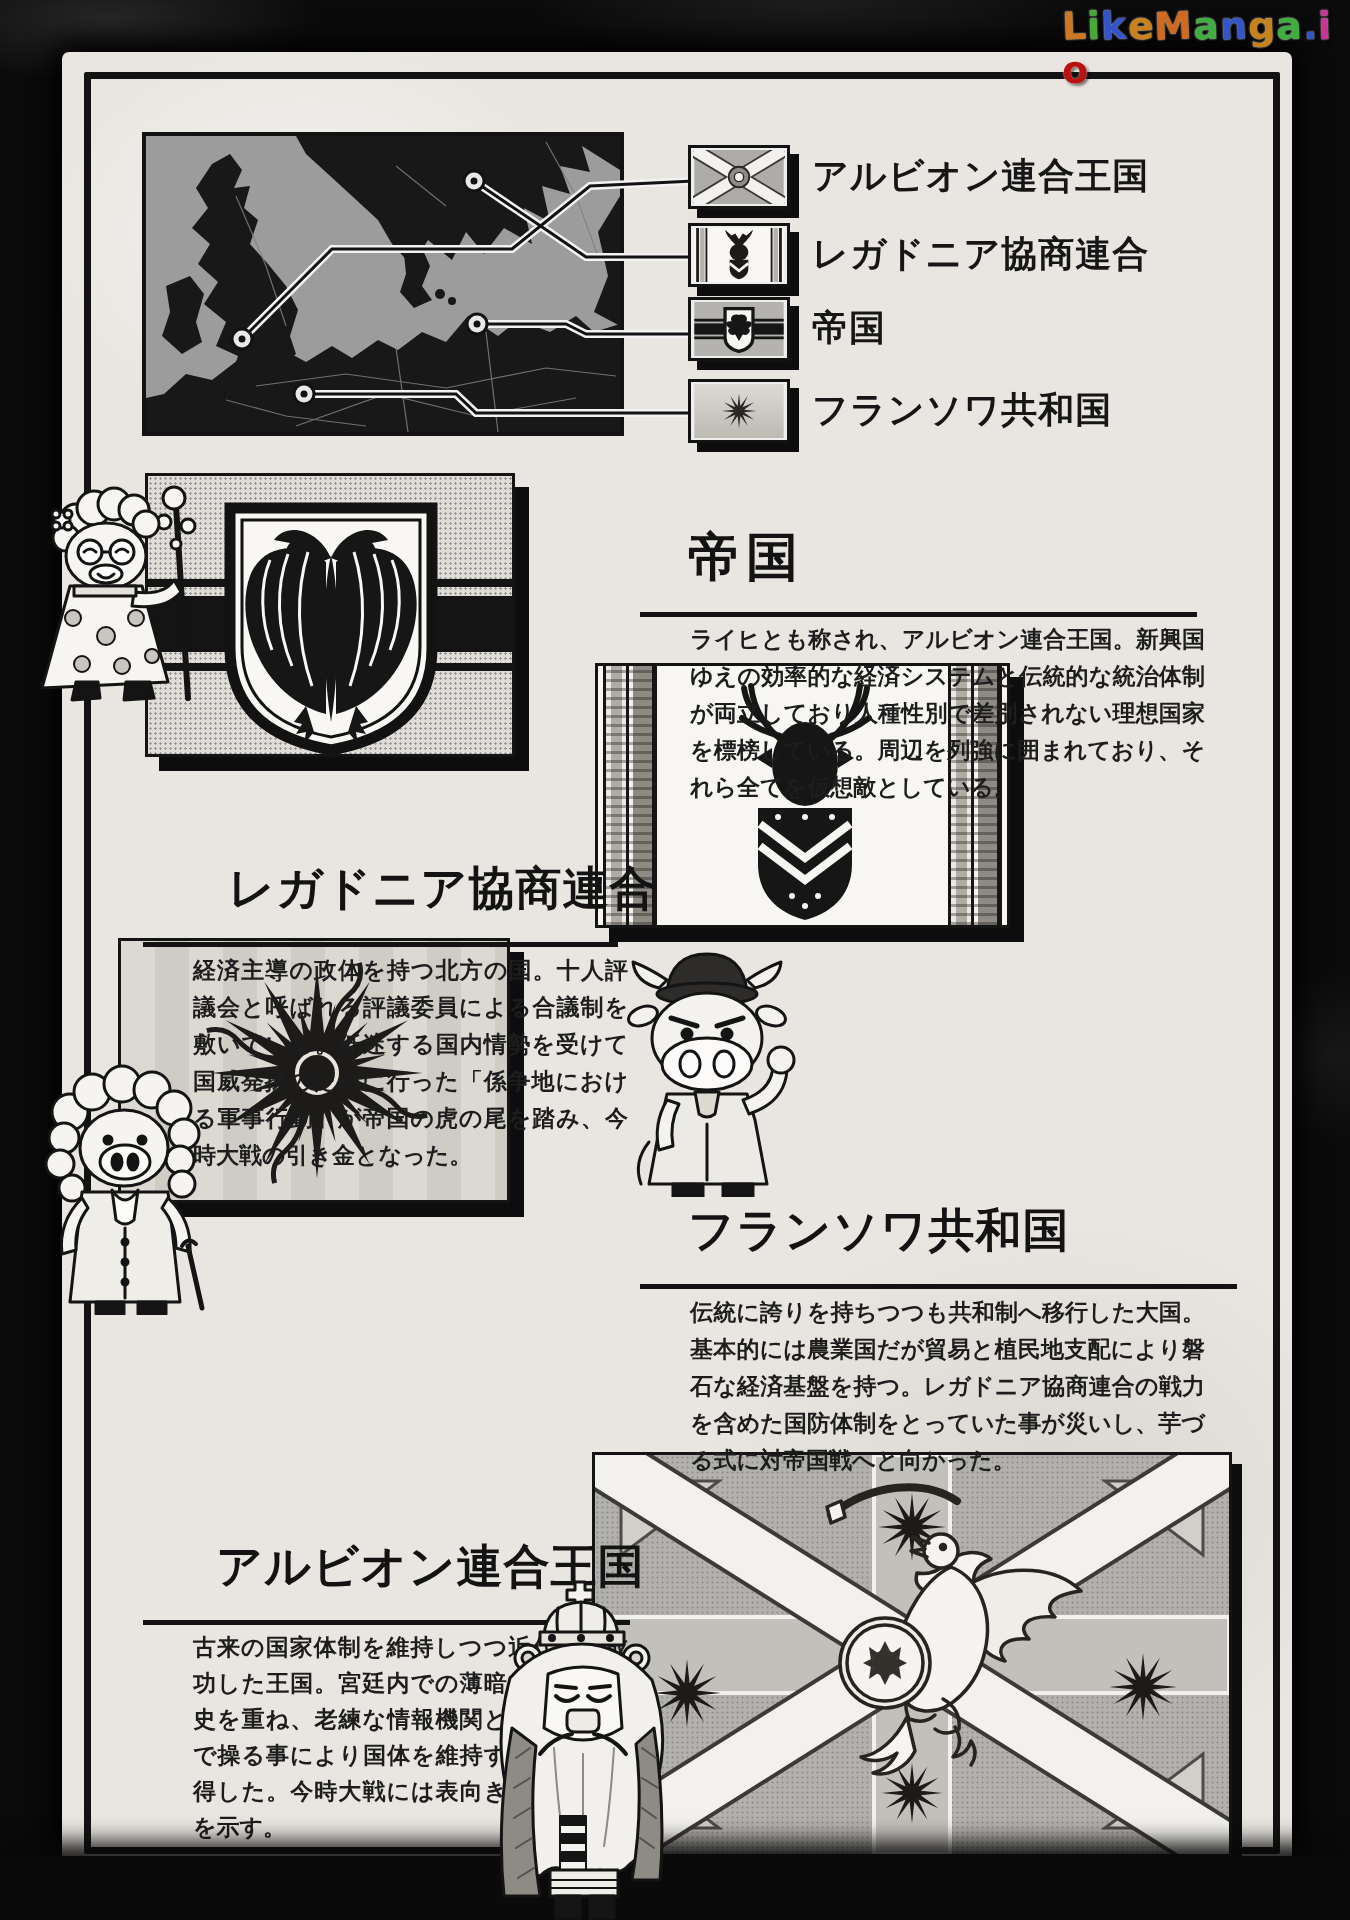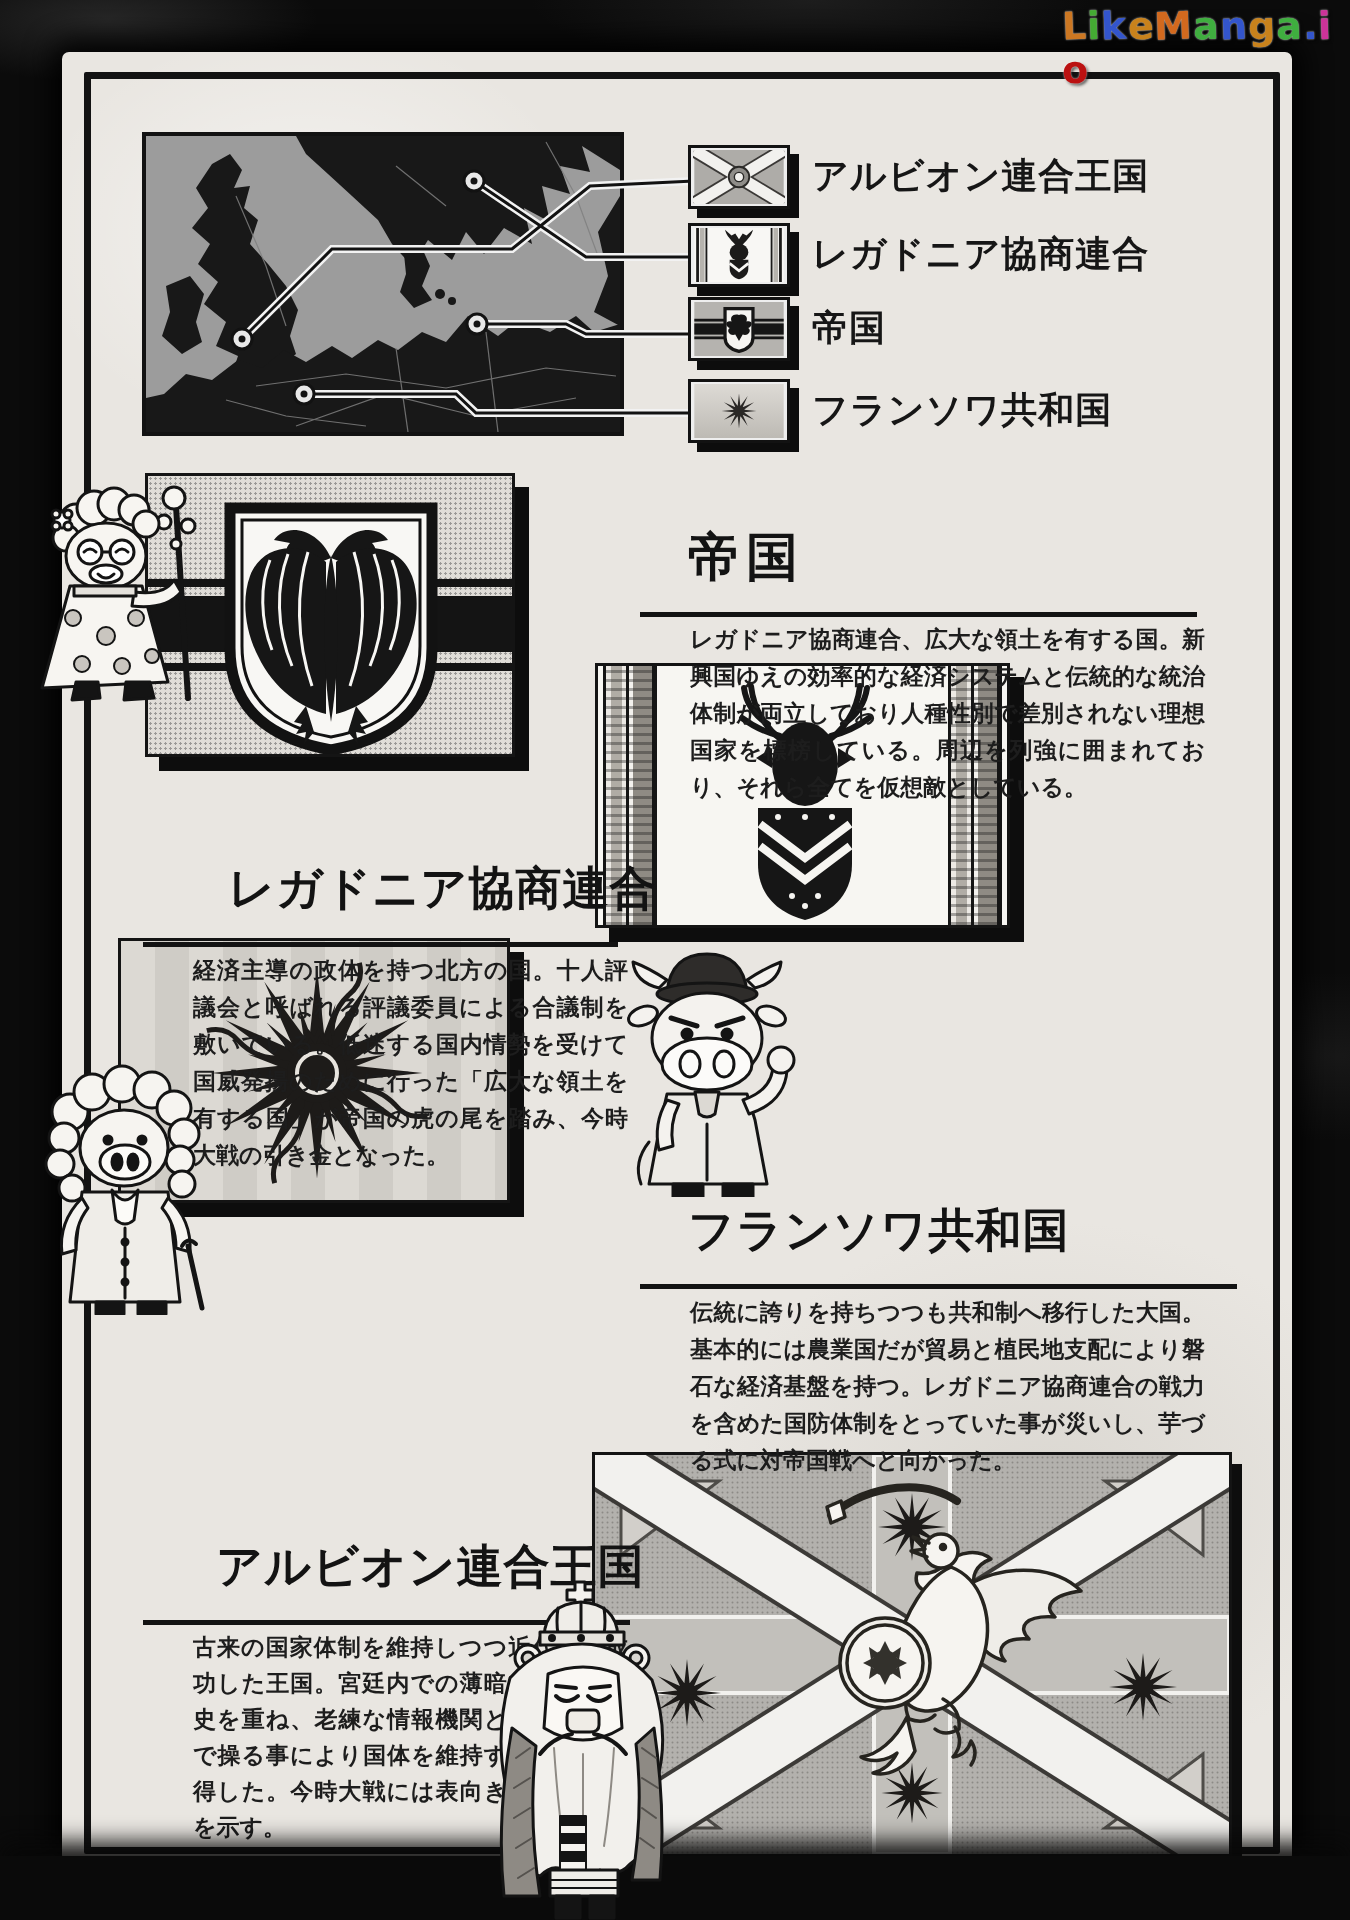--- a/index.html
+++ b/index.html
@@ -282,25 +282,25 @@
       </g>
       <path d="M56,118 h62 v10 h-62 Z" fill="#e4e1db"></path>
       <path d="M58,214 l22,0 2,16 -28,2 Z" fill="#141414"></path>
       <path d="M108,214 l24,0 4,16 -30,2 Z" fill="#141414"></path>
     </g>
   </svg>
 </div>
 
 <div class="abs section-title" style="left:688px;top:532px;font-size:52px;letter-spacing:6px;">帝国</div>
 <div class="abs rule" style="left:640px;top:612px;width:557px;"></div>
-<div class="abs body-text" style="left:690px;top:621px;width:515px;">レガドニア協商連合、広大な領土を有する国。新興国ゆえの効率的な経済システムと伝統的な統治体制が両立しており人種性別で差別されない理想国家を標榜している。周辺を列強に囲まれており、それら全てを仮想敵としている。</div>
+<div class="abs body-text" style="left:690px;top:621px;width:515px;">ライヒとも称され、アルビオン連合王国。新興国ゆえの効率的な経済システムと伝統的な統治体制が両立しており人種性別で差別されない理想国家を標榜している。周辺を列強に囲まれており、それら全てを仮想敵としている。</div>
 
 <div class="abs section-title" style="left:228px;top:866px;font-size:46px;letter-spacing:1px;">レガドニア協商連合</div>
 <div class="abs rule" style="left:143px;top:942px;width:475px;"></div>
-<div class="abs body-text" style="left:193px;top:952px;width:435px;">経済主導の政体を持つ北方の国。十人評議会と呼ばれる評議委員による合議制を敷いている。低迷する国内情勢を受けて国威発揚のために行った「広大な領土を有する国」が帝国の虎の尾を踏み、今時大戦の引き金となった。</div>
+<div class="abs body-text" style="left:193px;top:952px;width:435px;">経済主導の政体を持つ北方の国。十人評議会と呼ばれる評議委員による合議制を敷いている。低迷する国内情勢を受けて国威発揚のために行った「係争地における軍事行動」が帝国の虎の尾を踏み、今時大戦の引き金となった。</div>
 
 <div class="abs bigflag flag-legadonia">
   <div class="orn-col left"></div>
     <div class="orn-col right"></div>
   <svg class="abs" style="left:100px;top:10px;" width="215" height="245" viewBox="0 0 215 245">
     <g stroke="#161616" stroke-width="6" fill="none" stroke-linecap="round">
       <path d="M92,70 C70,56 56,36 53,10"></path>
         <path d="M70,48 C56,40 48,26 46,12"></path>
         <path d="M82,60 C66,56 52,48 44,42"></path>
       <path d="M123,70 C145,56 159,36 162,10"></path>

